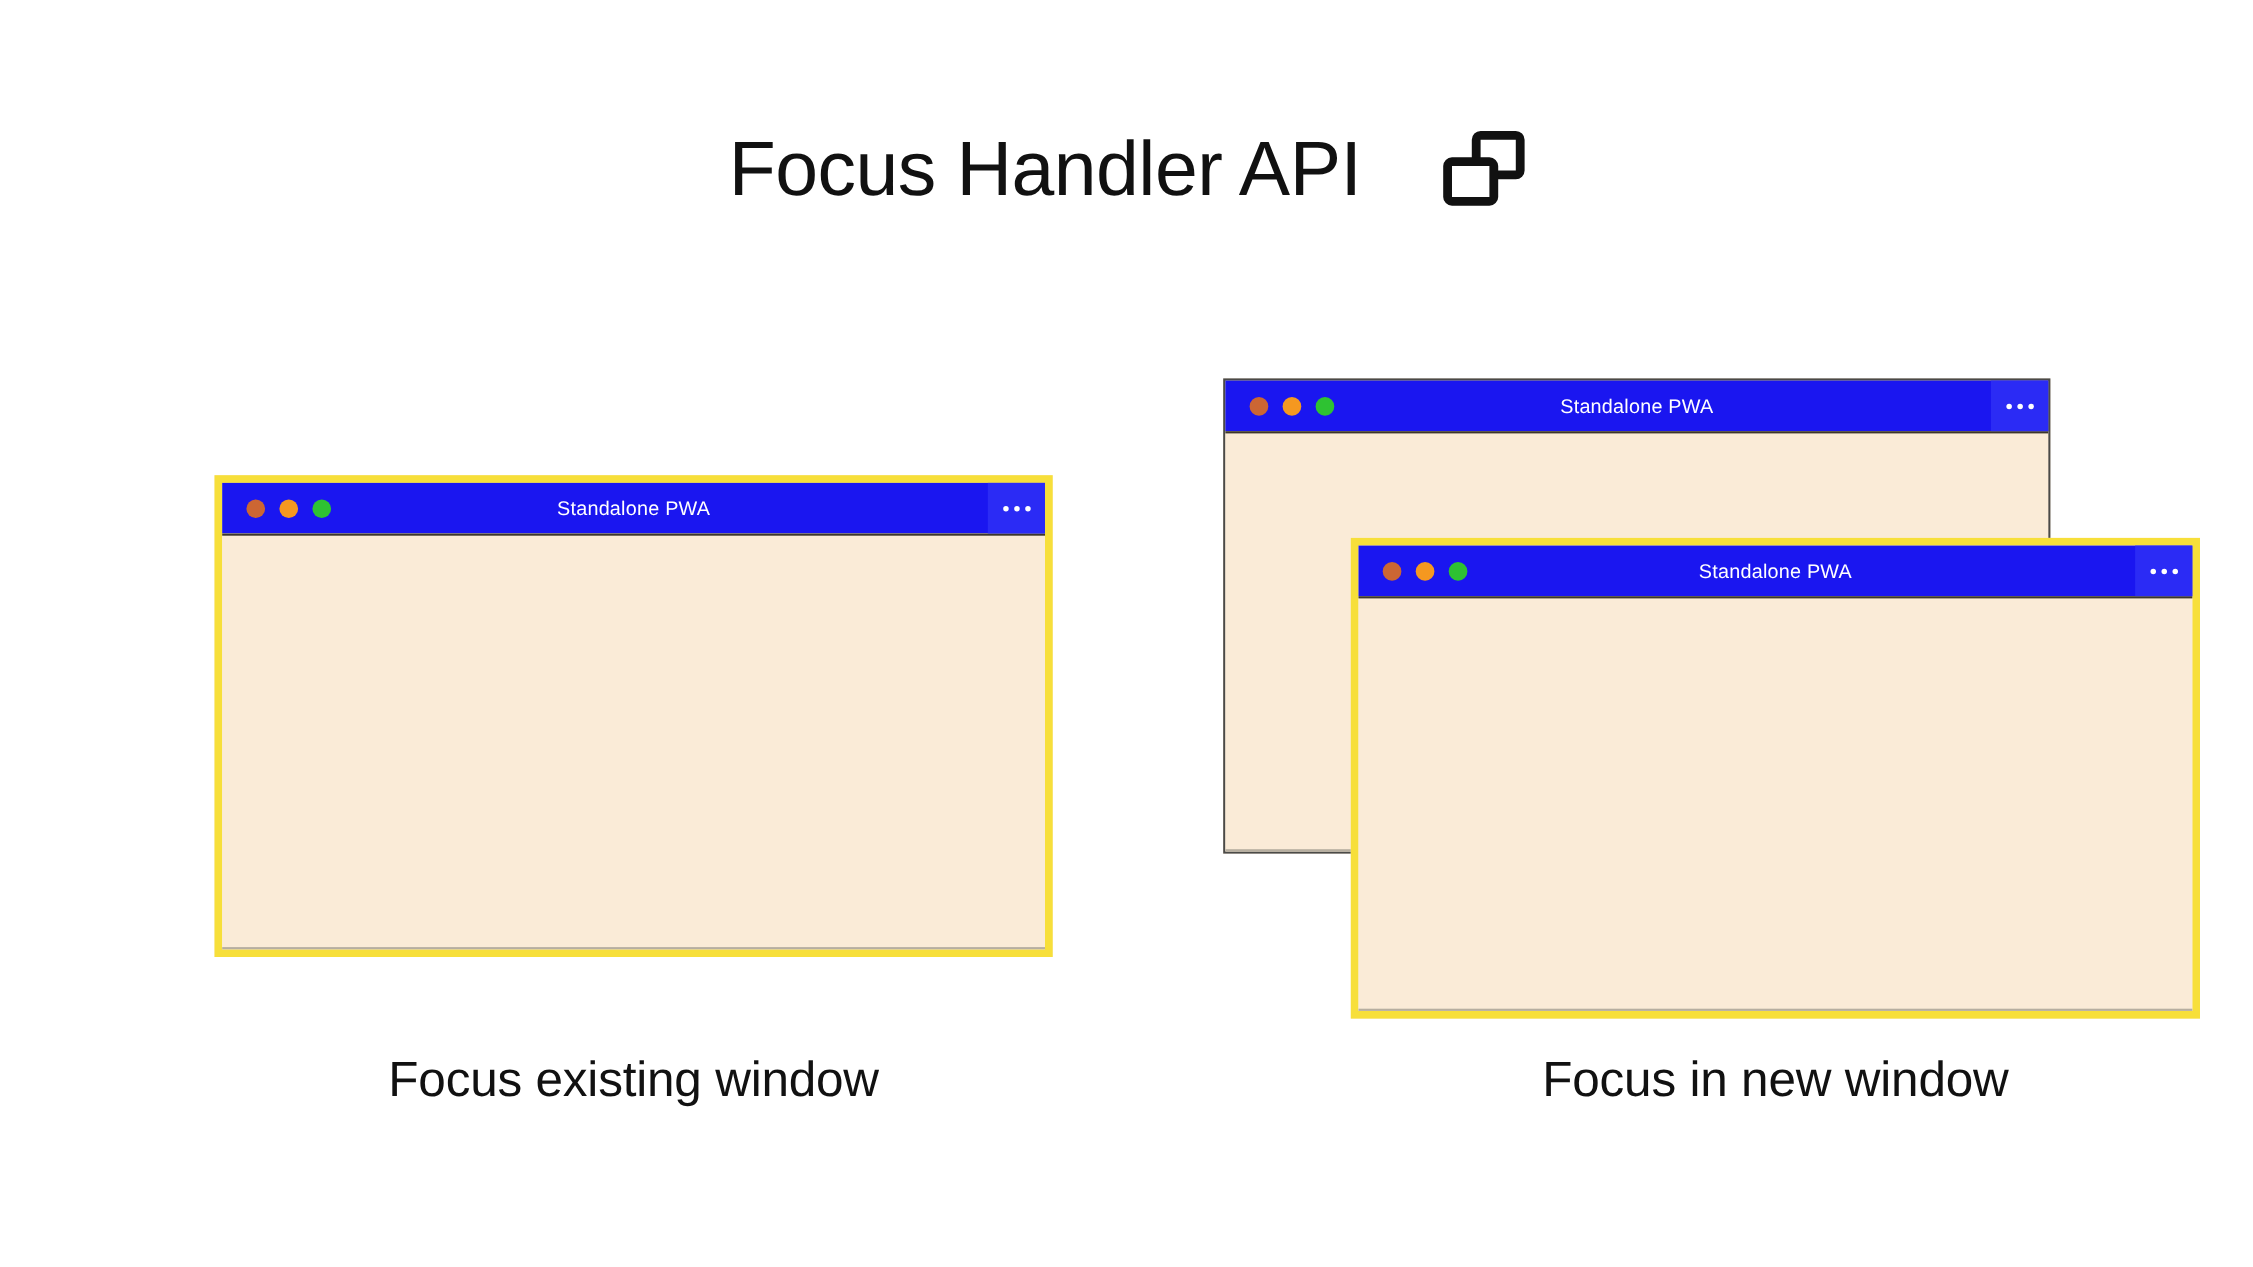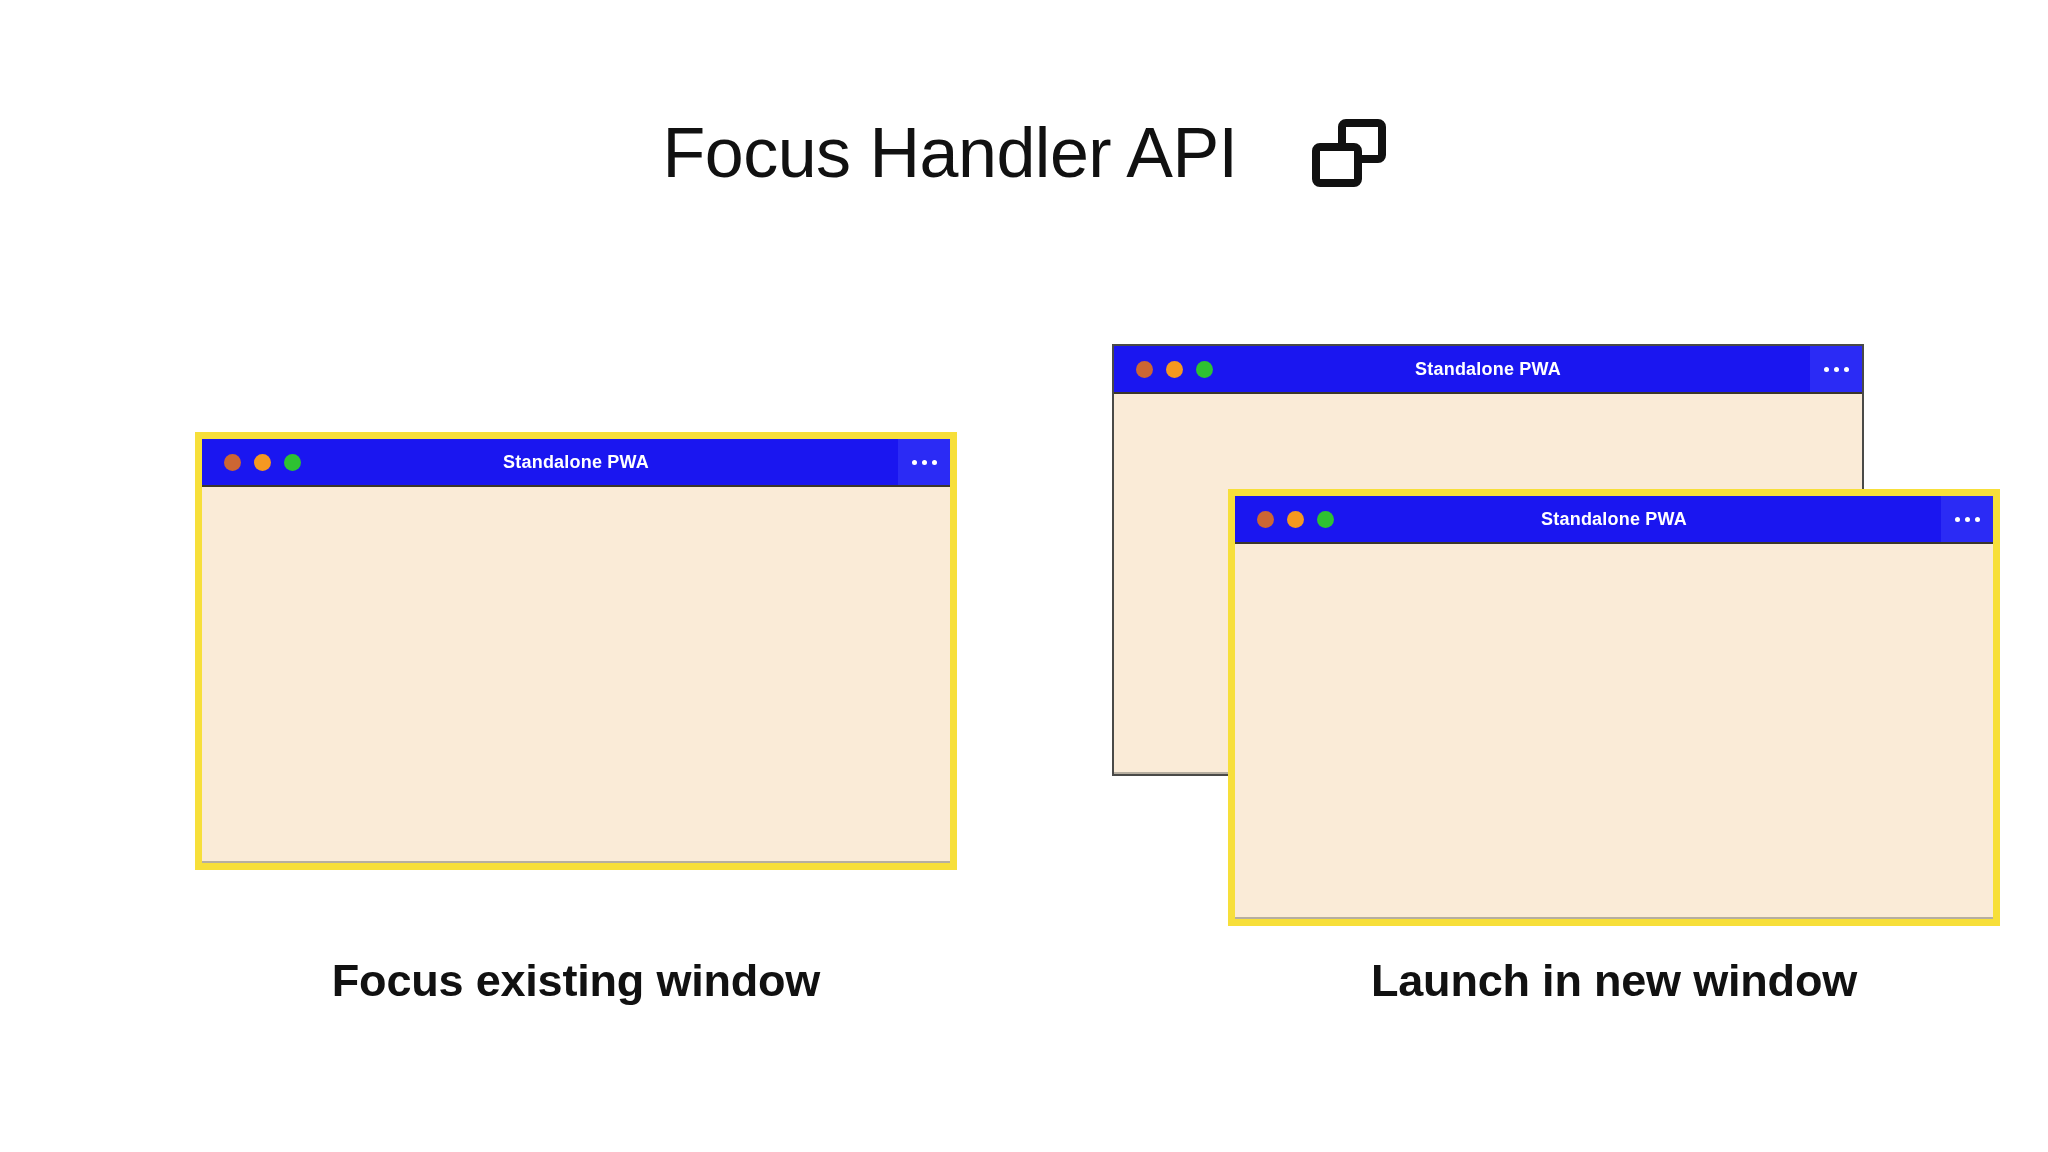--- a/index.html
+++ b/index.html
@@ -105,21 +105,21 @@
     position: absolute;
     left: 0;
     right: 0;
     top: 0;
     bottom: 0;
     display: flex;
     align-items: center;
     justify-content: center;
     color: #ffffff;
     font-size: 18px;
-    font-weight: 700;
+    font-weight: 400;
     letter-spacing: 0.2px;
     pointer-events: none;
     white-space: nowrap;
   }
   .pwa-menu-btn {
     margin-left: auto;
     height: 100%;
     width: 52px;
     background: #2b2bf5;
     display: flex;
@@ -164,21 +164,21 @@
     left: 1228px;
     top: 489px;
     width: 772px;
     height: 437px;
   }
 
   
   .caption {
     position: absolute;
     font-size: 45px;
-    font-weight: 700;
+    font-weight: 400;
     color: #111111;
     letter-spacing: -0.2px;
     white-space: nowrap;
     text-align: center;
   }
   #caption-focus-existing {
     left: 195px;
     top: 955px;
     width: 762px;
   }
@@ -245,13 +245,13 @@
     <div class="pwa-title-text">Standalone PWA</div>
     <div class="pwa-menu-btn">
       <span class="dot"></span>
       <span class="dot"></span>
       <span class="dot"></span>
     </div>
   </div>
   <div class="pwa-content"></div>
 </div>
 
-<div class="caption" id="caption-launch-new">Launch in new window</div>
+<div class="caption" id="caption-launch-new">Focus in new window</div>
 
 </body></html>

